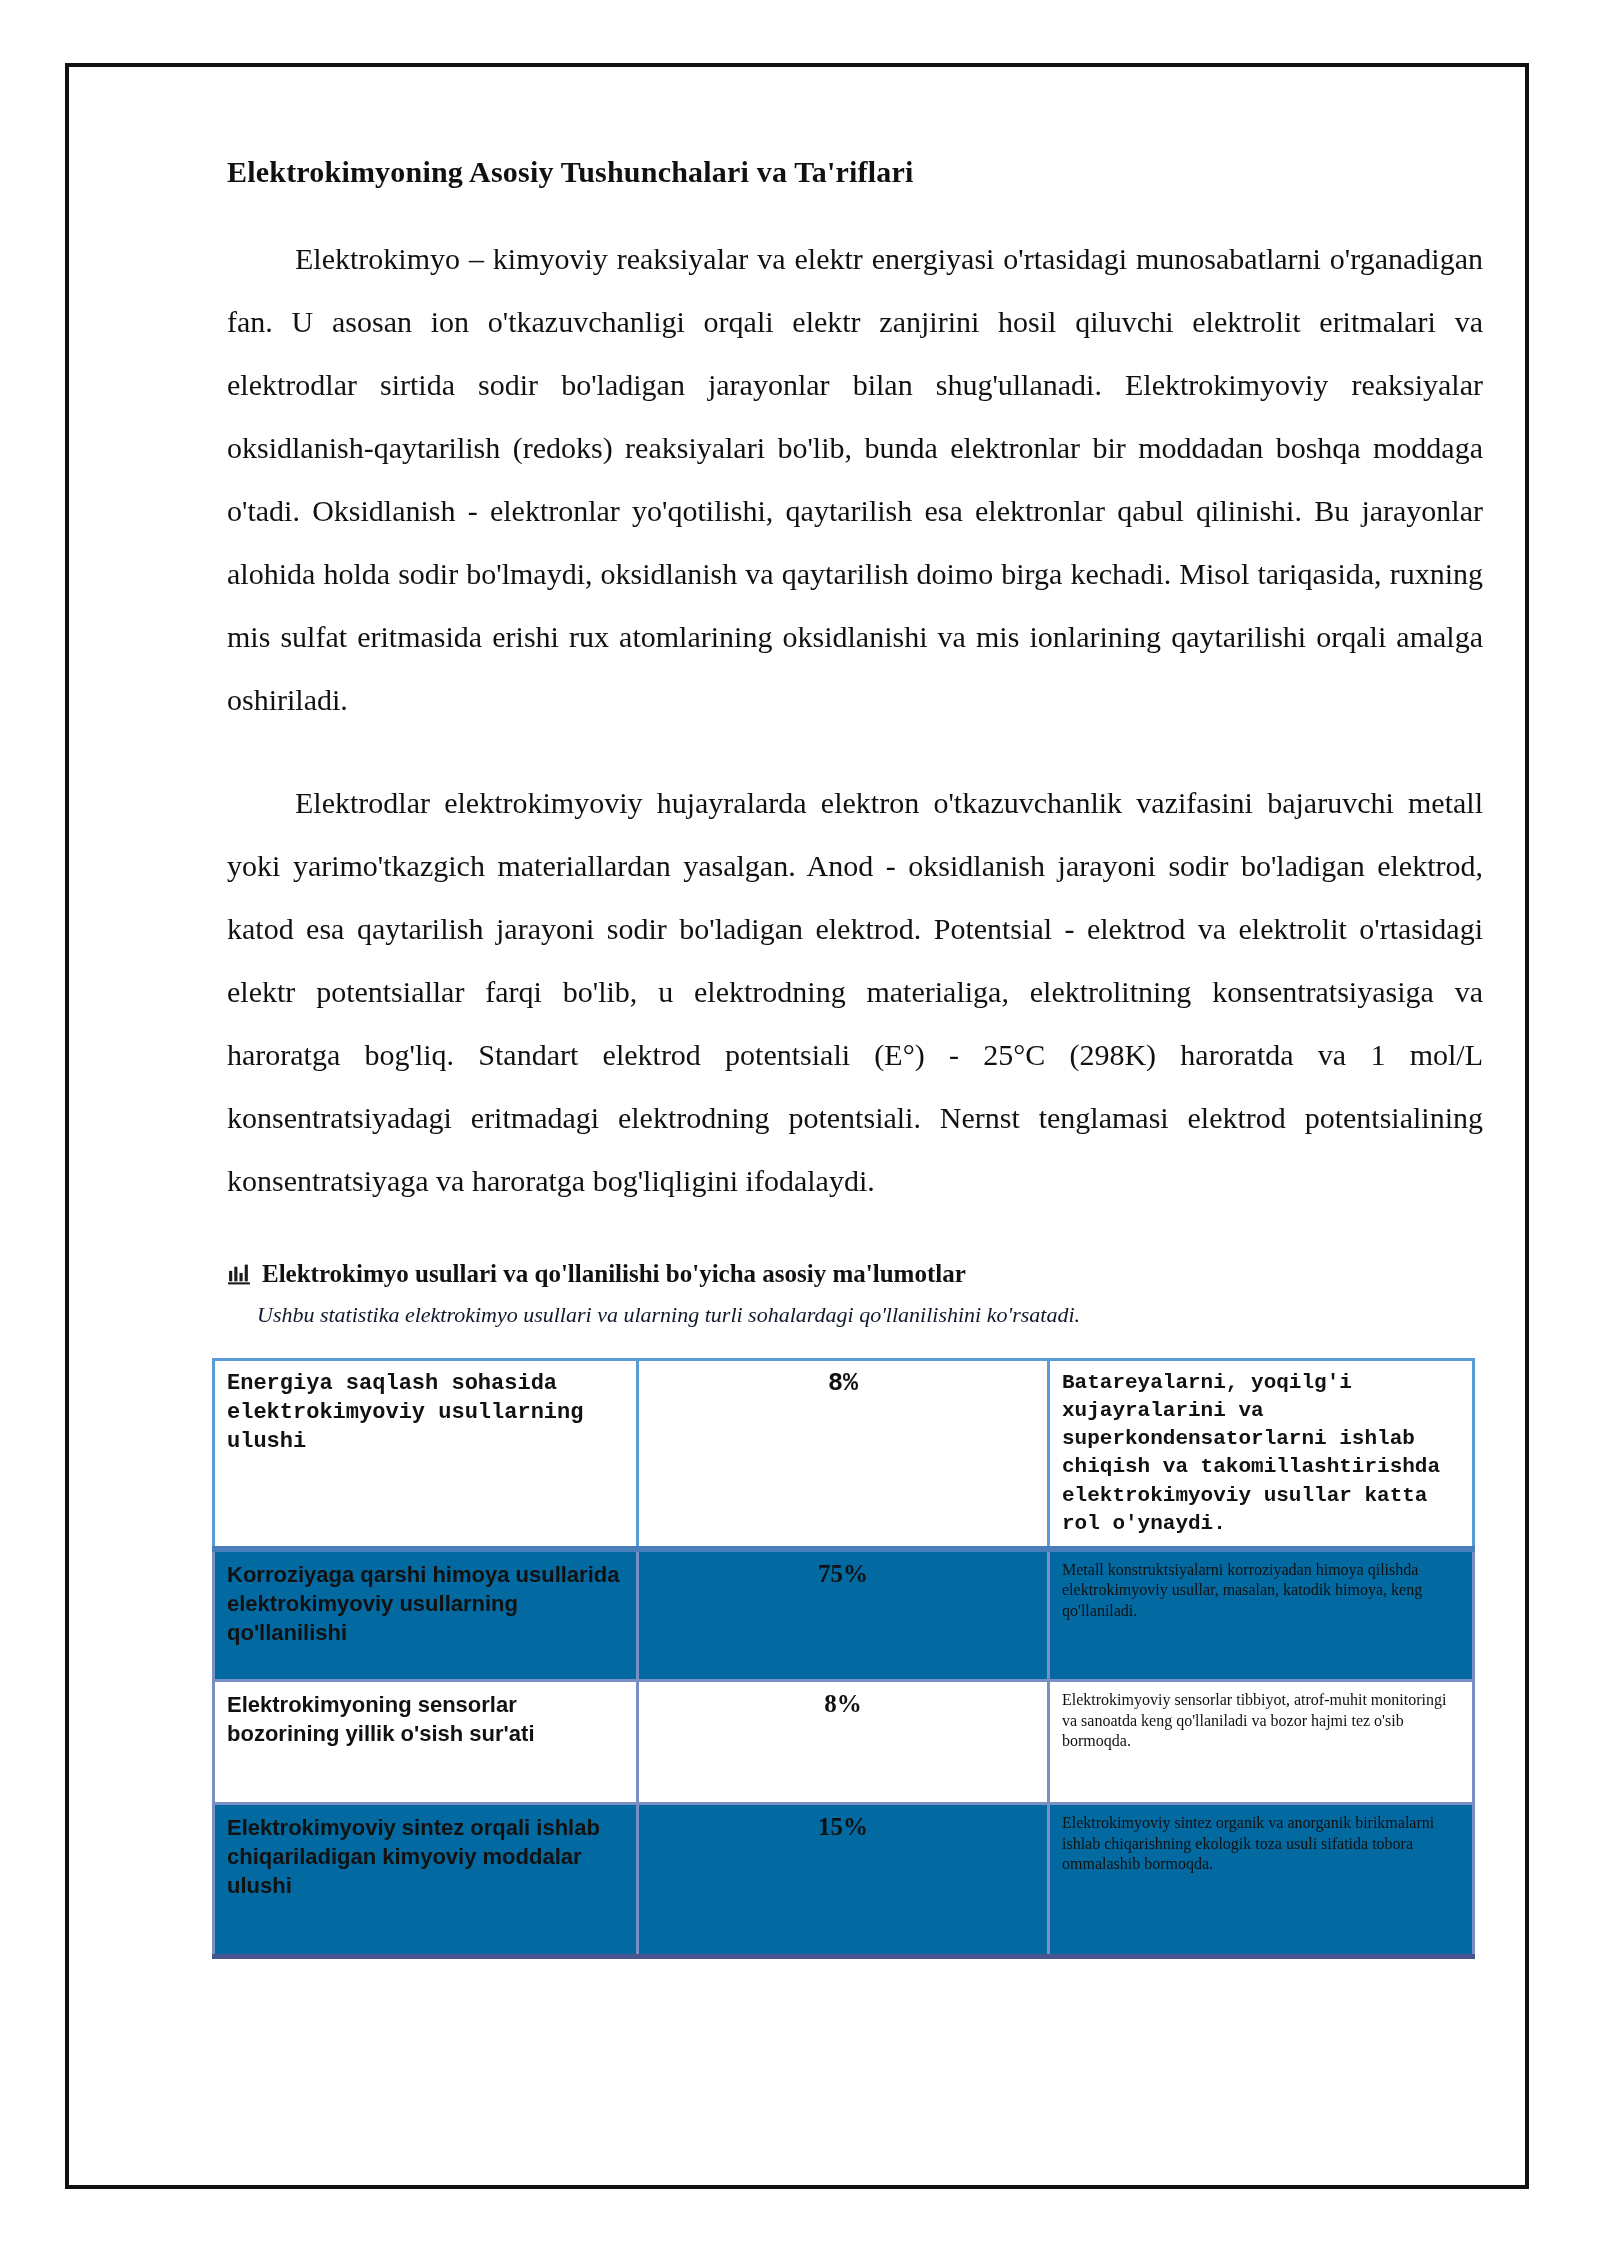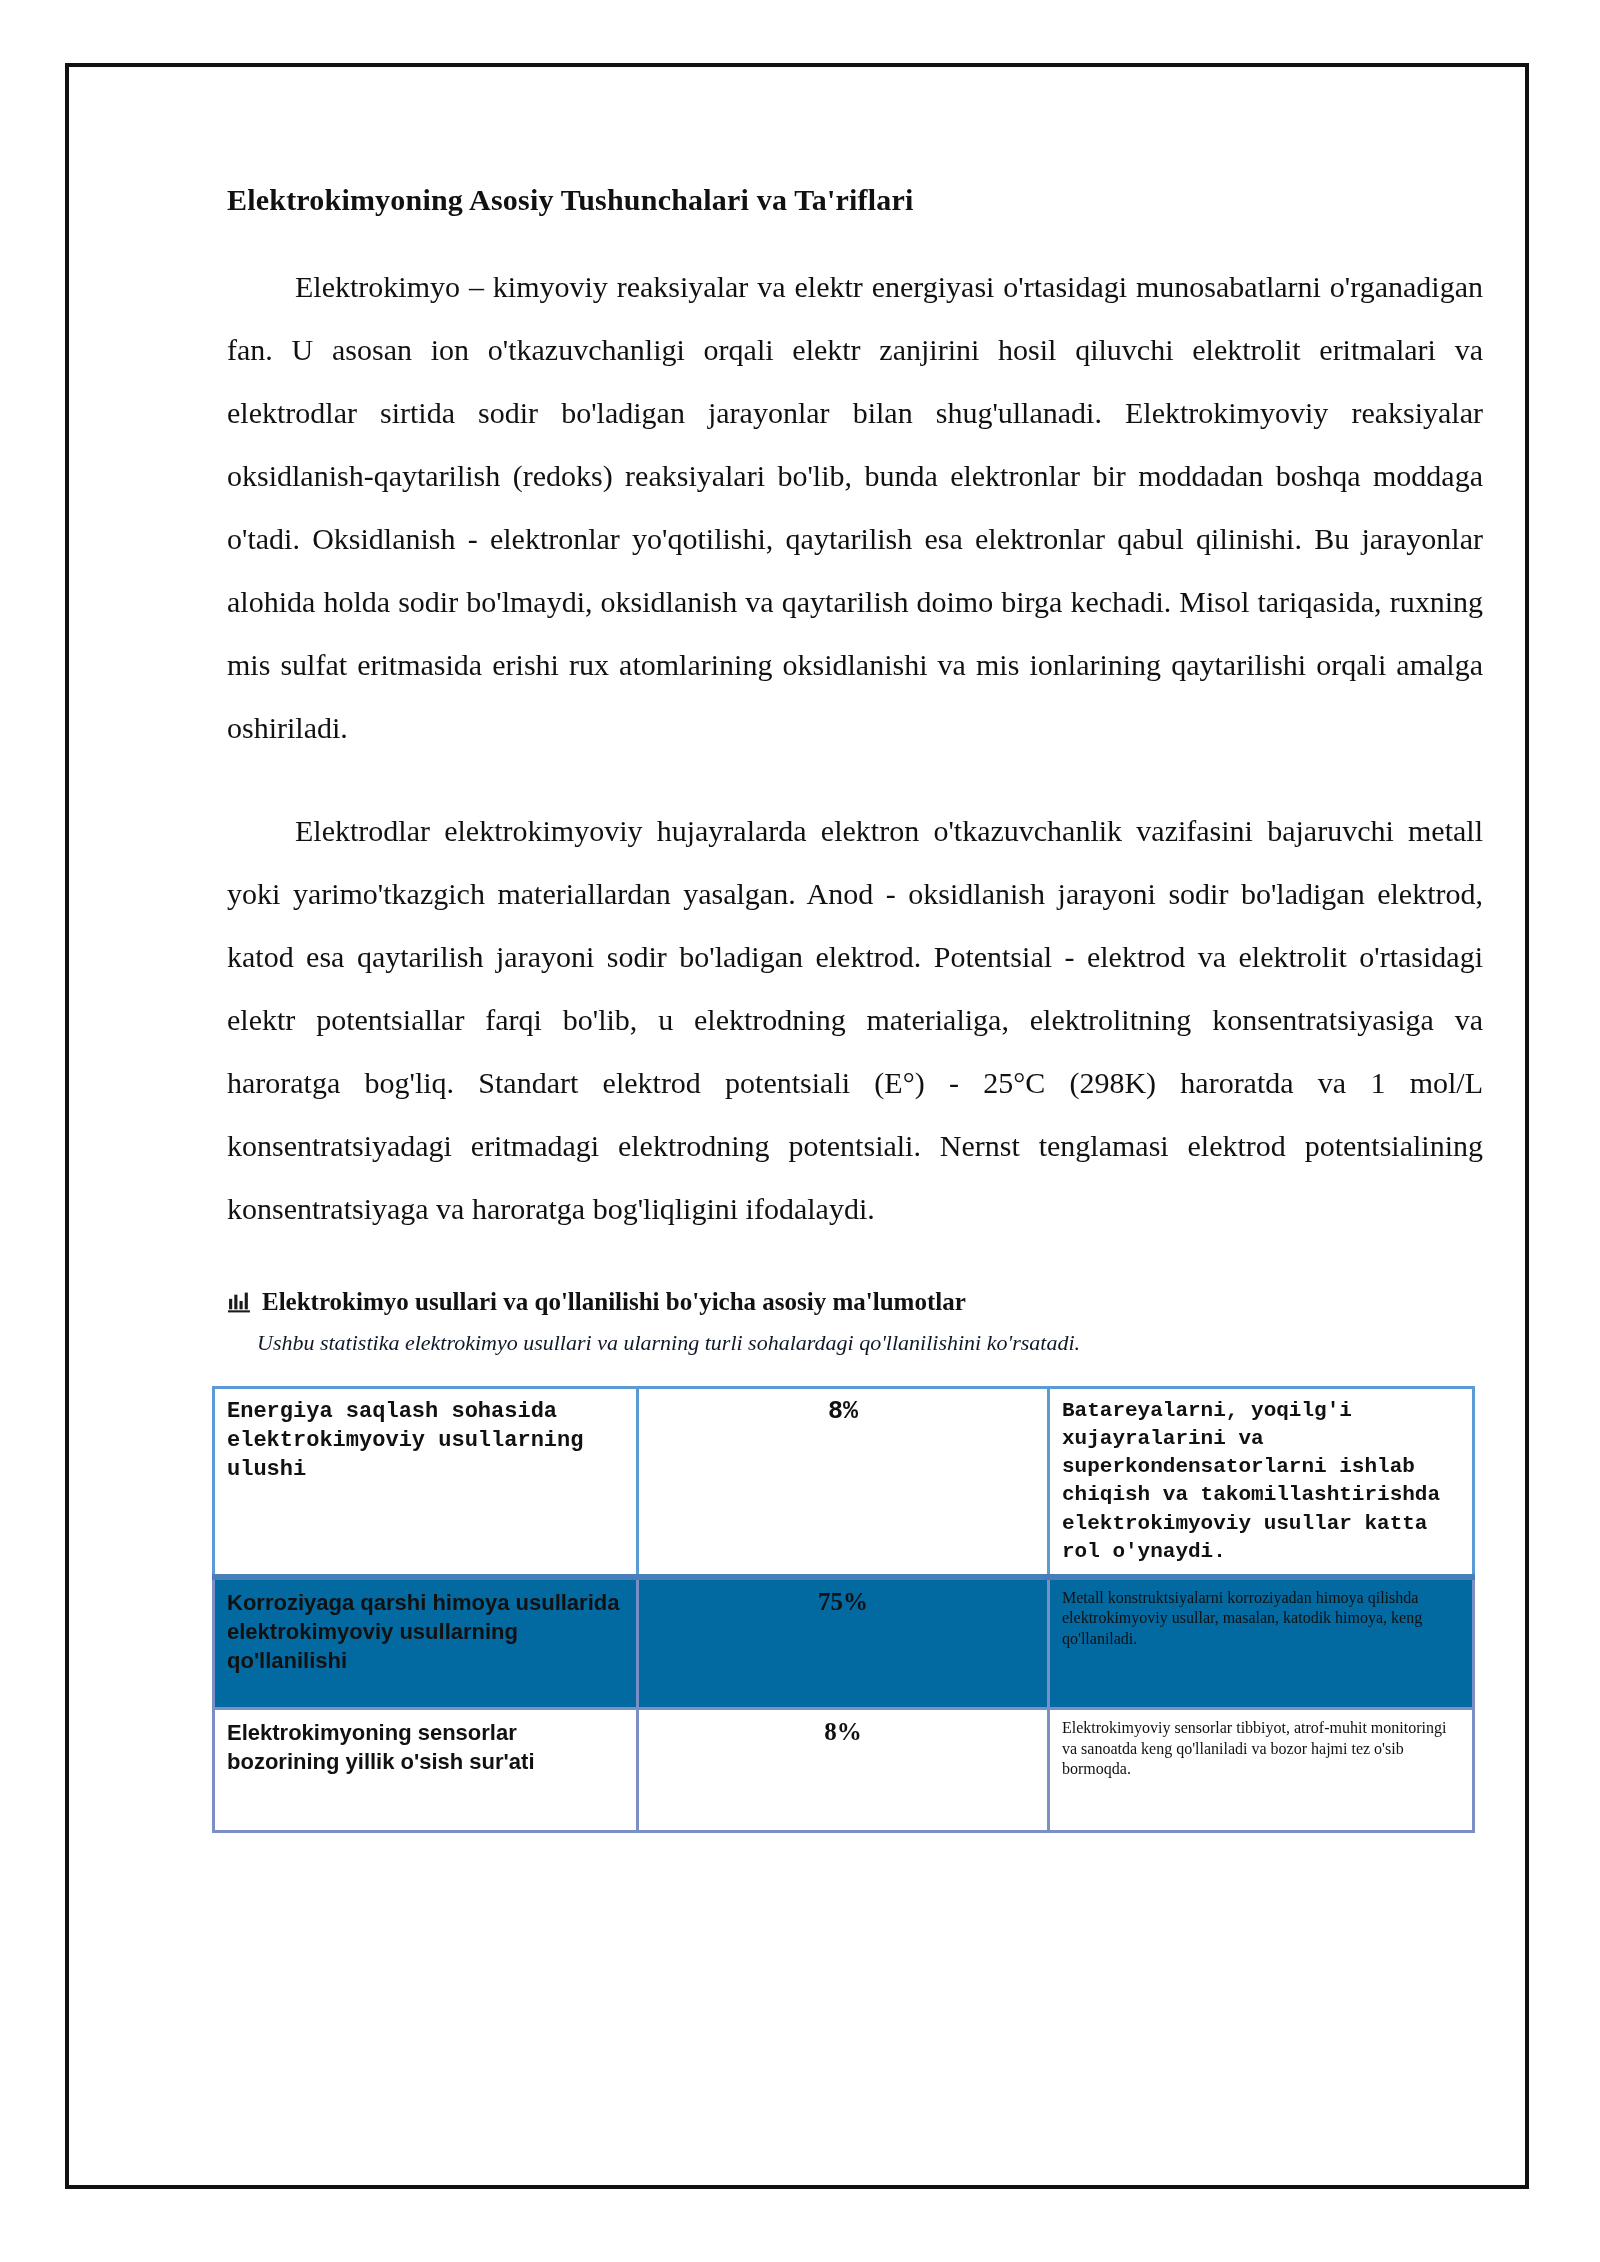--- a/index.html
+++ b/index.html
@@ -15,21 +15,21 @@
   .page-frame {
     position: absolute;
     left: 65px; top: 63px;
     width: 1464px; height: 2126px;
     border: 4px solid #111111;
     box-sizing: border-box;
     background: #ffffff;
   }
   .doc-content {
     position: absolute;
-    left: 227px; top: 78px;
+    left: 227px; top: 50px;
     width: 1256px;
   }
   .doc-title {
     margin: 105px 0 0 0;
     font-size: 30px;
     font-weight: bold;
     font-family: "Liberation Serif", serif;
     letter-spacing: 0.2px;
   }
   .doc-para {
@@ -149,17 +149,22 @@
         <tr class="row-blue row-2">
           <td class="cell-label">Korroziyaga qarshi himoya usullarida elektrokimyoviy usullarning qo'llanilishi</td>
           <td class="cell-value">75%</td>
           <td class="cell-desc-serif">Metall konstruktsiyalarni korroziyadan himoya qilishda elektrokimyoviy usullar, masalan, katodik himoya, keng qo'llaniladi.</td>
         </tr>
         <tr class="row-white row-3">
           <td class="cell-label">Elektrokimyoning sensorlar bozorining yillik o'sish sur'ati</td>
           <td class="cell-value">8%</td>
           <td class="cell-desc-serif">Elektrokimyoviy sensorlar tibbiyot, atrof-muhit monitoringi va sanoatda keng qo'llaniladi va bozor hajmi tez o'sib bormoqda.</td>
         </tr>
+        <tr class="row-blue row-4">
+          <td class="cell-label">Elektrokimyoviy sintez orqali ishlab chiqariladigan kimyoviy moddalar ulushi</td>
+          <td class="cell-value">15%</td>
+          <td class="cell-desc-serif">Elektrokimyoviy sintez organik va anorganik birikmalarni ishlab chiqarishning ekologik toza usuli sifatida tobora ommalashib bormoqda.</td>
+        </tr>
       </tbody>
     </table>
 
   </div>
 </div>
 
 </body></html>

